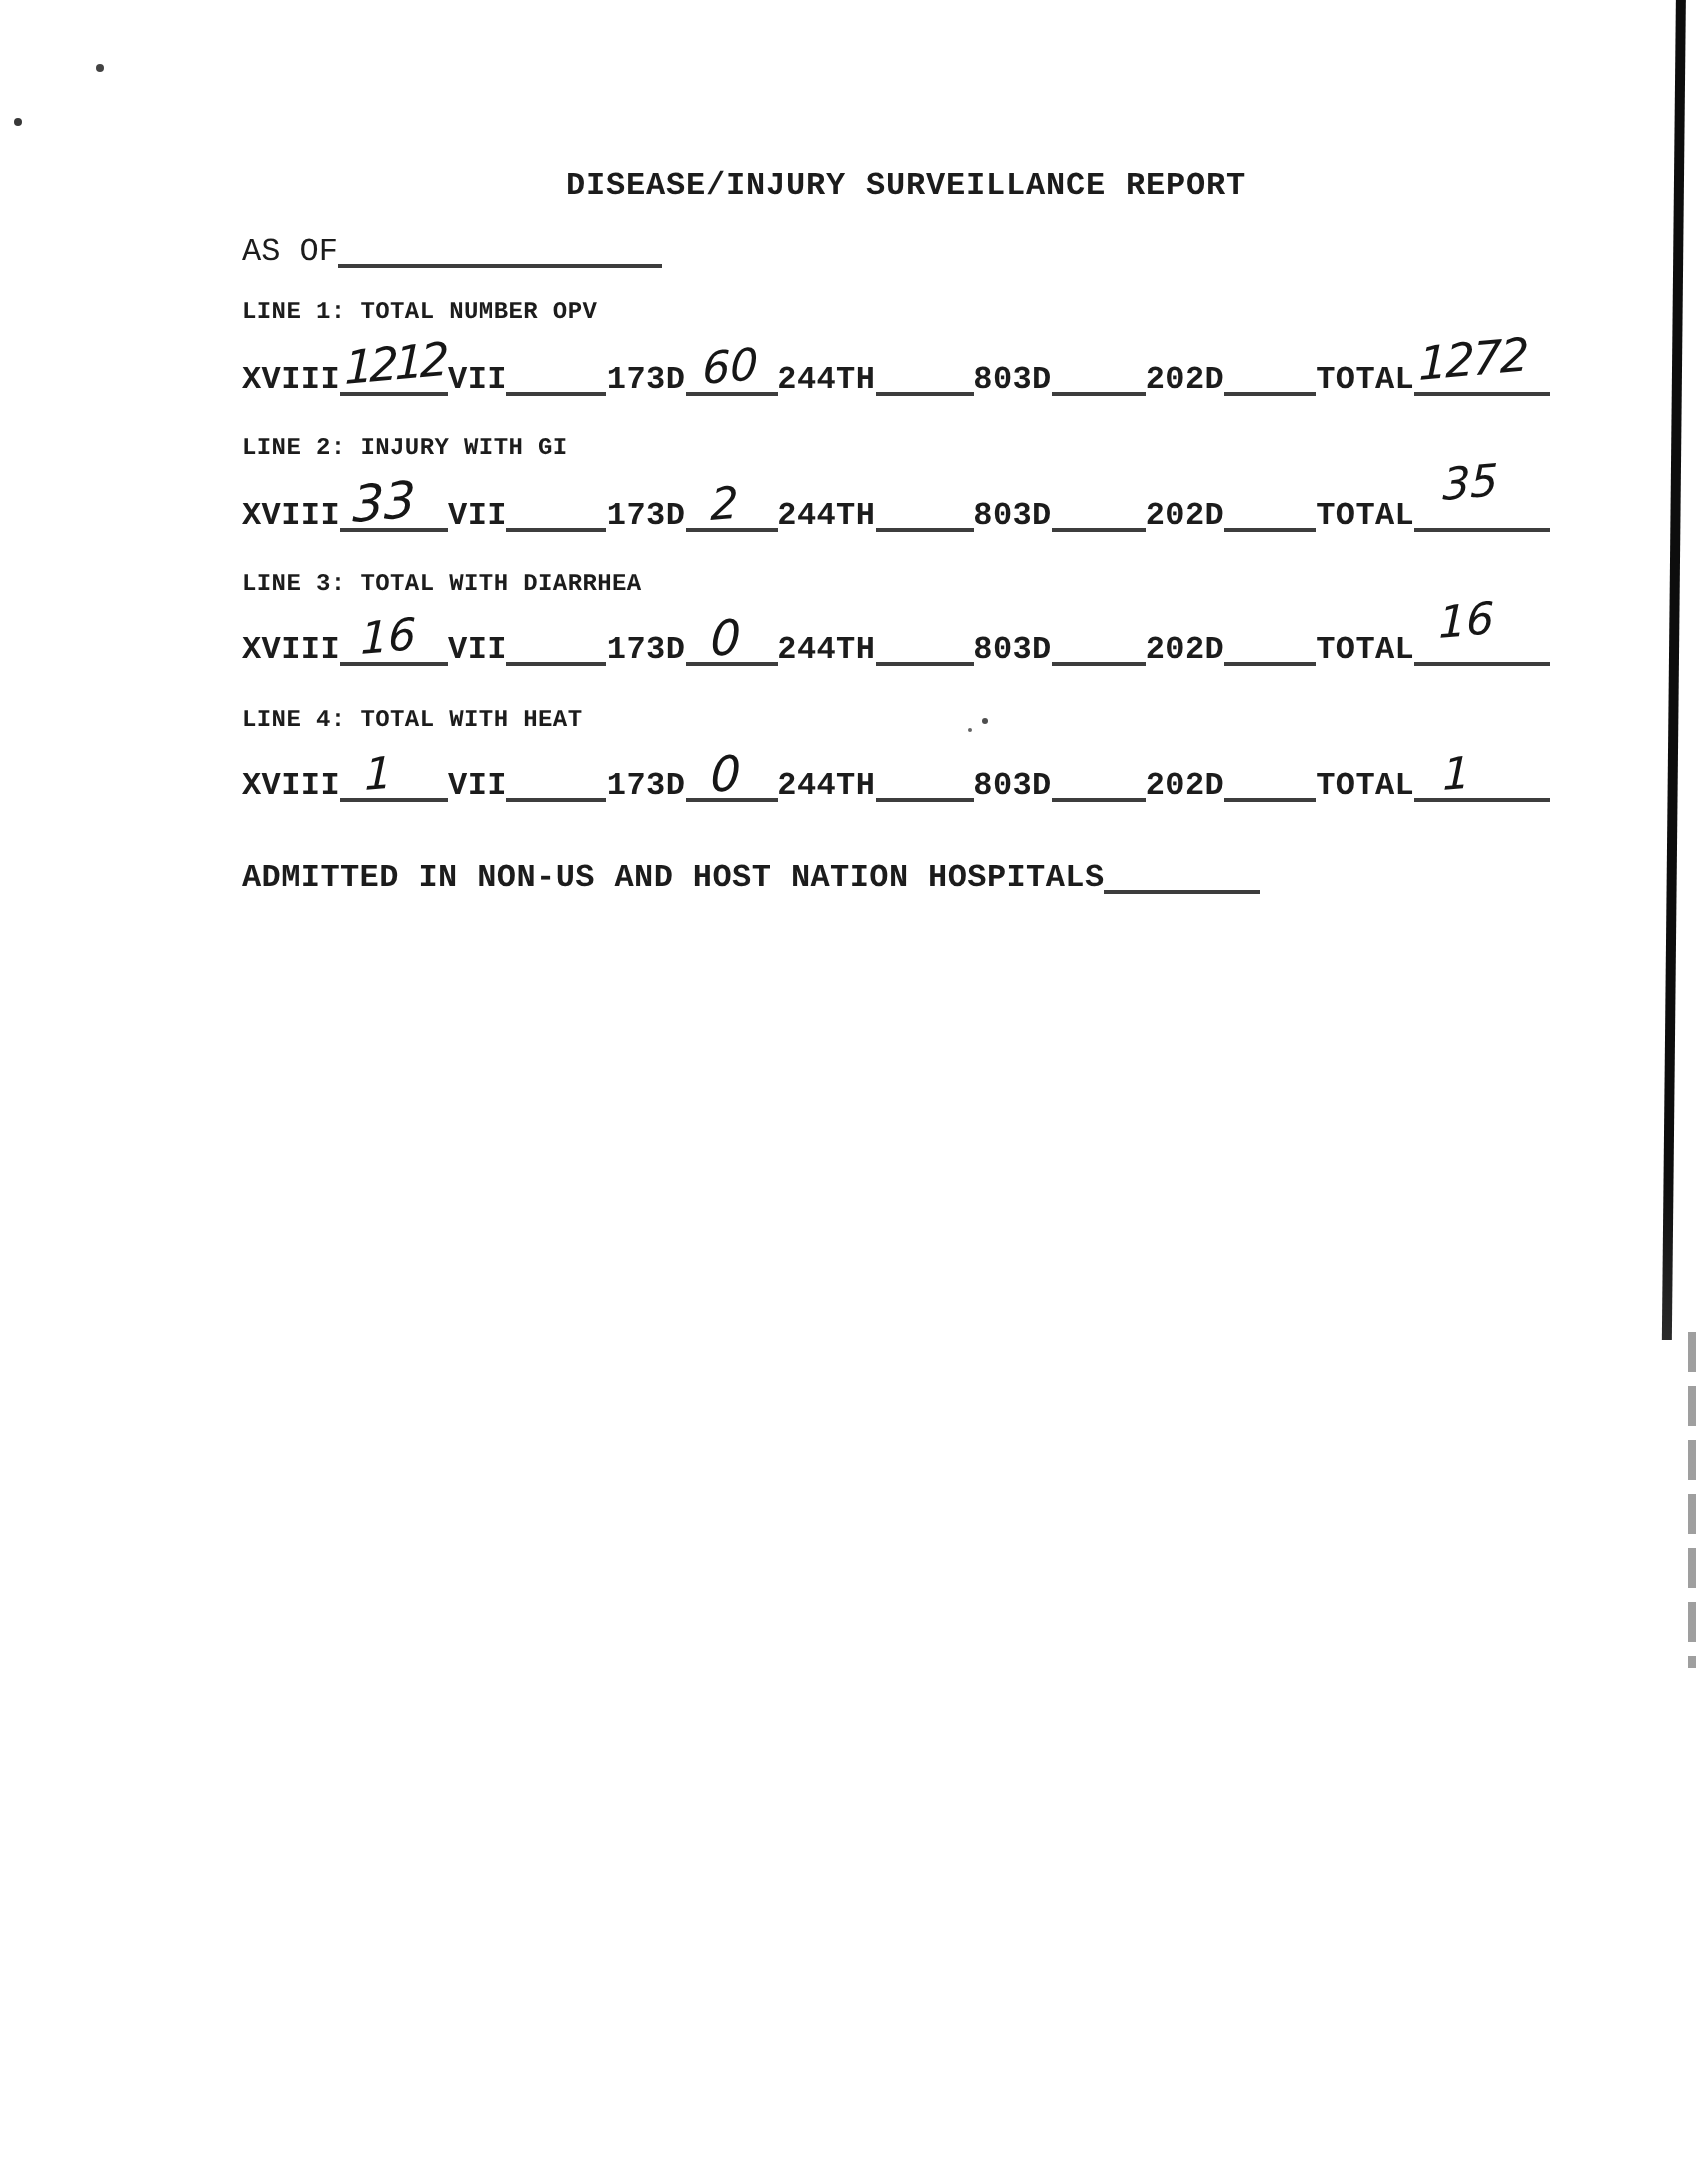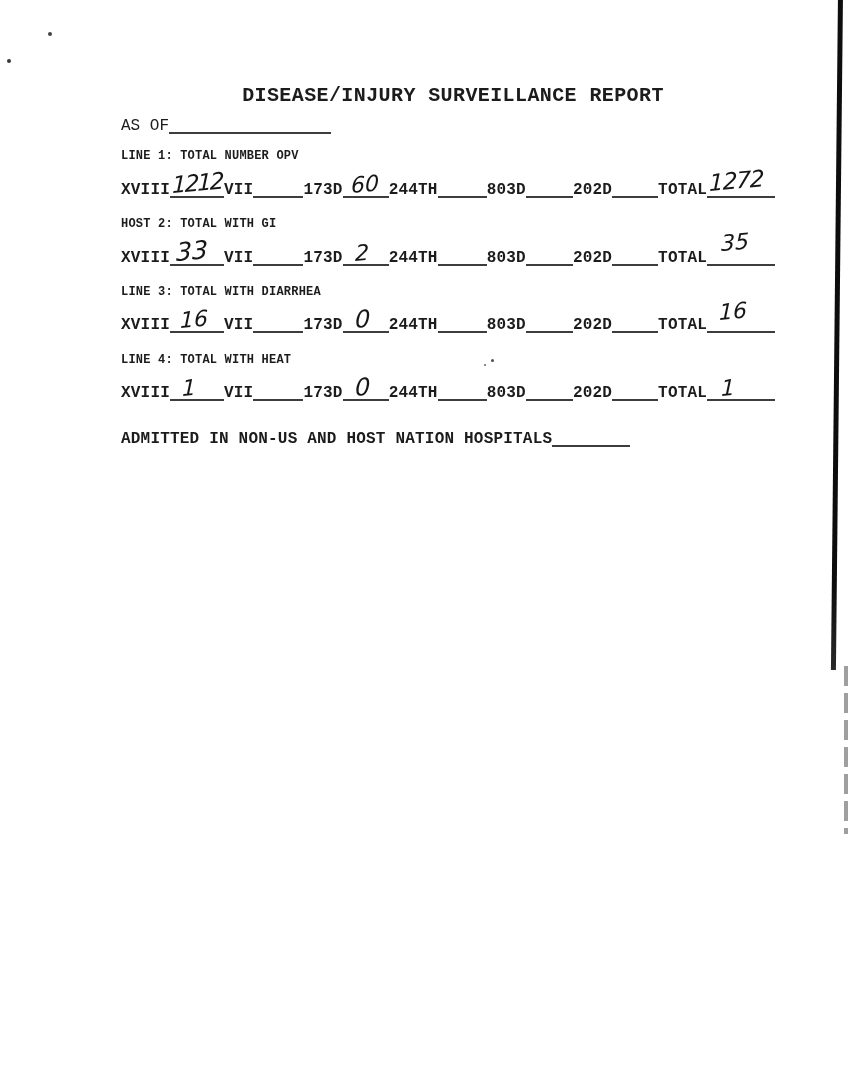--- a/index.html
+++ b/index.html
@@ -23,21 +23,21 @@
   .speck{position:absolute;background:#222;border-radius:50%;}
   .s1{left:48px;top:32px;width:4px;height:4px;opacity:.85;}
   .s2{left:7px;top:59px;width:4px;height:4px;opacity:.9;}
   .s3{left:484px;top:364px;width:2px;height:2px;opacity:.7;}
   .s4{left:491px;top:359px;width:3px;height:3px;opacity:.8;}
 
   .doc{position:absolute;left:121px;top:0;width:664px;}
   .doc > div{position:absolute;left:0;white-space:nowrap;}
   .title{
     top:84px;width:664px;text-align:center;
-    font-size:20px;font-weight:700;letter-spacing:.4px;
+    font-size:16px;font-weight:700;letter-spacing:.4px;
   }
   .asof{top:116px;font-size:16px;font-weight:400;}
   .heading{font-size:12px;font-weight:700;letter-spacing:.2px;}
   .h1{top:149px;} .h2{top:217px;} .h3{top:285px;text-align:right;} .h4{top:353px;}
   .data-row{font-size:16px;font-weight:700;letter-spacing:.2px;}
   .r1{top:180px;} .r2{top:248px;} .r3{top:315px;} .r4{top:383px;}
   .footer-line{top:429px;font-size:16px;font-weight:700;letter-spacing:.2px;}
 
   .blank{
     display:inline-block;height:16px;vertical-align:-4px;
@@ -83,21 +83,21 @@
 
   <div class="doc">
 
     <div class="title">DISEASE/INJURY SURVEILLANCE REPORT</div>
 
     <div class="asof"><span>AS OF</span><span class="blank asof-blank"><span class="hand"></span></span></div>
 
     <div class="heading h1">LINE 1: TOTAL NUMBER OPV</div>
     <div class="data-row r1"><span>XVIII</span><span class="blank b1"><span class="hand">1212</span></span><span>VII</span><span class="blank b2"><span class="hand"></span></span><span>173D</span><span class="blank b3"><span class="hand">60</span></span><span>244TH</span><span class="blank b4"><span class="hand"></span></span><span>803D</span><span class="blank b5"><span class="hand"></span></span><span>202D</span><span class="blank b6"><span class="hand"></span></span><span>TOTAL</span><span class="blank b7"><span class="hand">1272</span></span></div>
 
-    <div class="heading h2">HOST 2: TOTAL WITH GI</div>
+    <div class="heading h2">LINE 2: INJURY WITH GI</div>
     <div class="data-row r2"><span>XVIII</span><span class="blank b1"><span class="hand">33</span></span><span>VII</span><span class="blank b2"><span class="hand"></span></span><span>173D</span><span class="blank b3"><span class="hand">2</span></span><span>244TH</span><span class="blank b4"><span class="hand"></span></span><span>803D</span><span class="blank b5"><span class="hand"></span></span><span>202D</span><span class="blank b6"><span class="hand"></span></span><span>TOTAL</span><span class="blank b7"><span class="hand">35</span></span></div>
 
     <div class="heading h3">LINE 3: TOTAL WITH DIARRHEA</div>
     <div class="data-row r3"><span>XVIII</span><span class="blank b1"><span class="hand">16</span></span><span>VII</span><span class="blank b2"><span class="hand"></span></span><span>173D</span><span class="blank b3"><span class="hand">0</span></span><span>244TH</span><span class="blank b4"><span class="hand"></span></span><span>803D</span><span class="blank b5"><span class="hand"></span></span><span>202D</span><span class="blank b6"><span class="hand"></span></span><span>TOTAL</span><span class="blank b7"><span class="hand">16</span></span></div>
 
     <div class="heading h4">LINE 4: TOTAL WITH HEAT</div>
     <div class="data-row r4"><span>XVIII</span><span class="blank b1"><span class="hand">1</span></span><span>VII</span><span class="blank b2"><span class="hand"></span></span><span>173D</span><span class="blank b3"><span class="hand">0</span></span><span>244TH</span><span class="blank b4"><span class="hand"></span></span><span>803D</span><span class="blank b5"><span class="hand"></span></span><span>202D</span><span class="blank b6"><span class="hand"></span></span><span>TOTAL</span><span class="blank b7"><span class="hand">1</span></span></div>
 
     <div class="footer-line"><span>ADMITTED IN NON-US AND HOST NATION HOSPITALS</span><span class="blank footer-blank"><span class="hand"></span></span></div>
 

